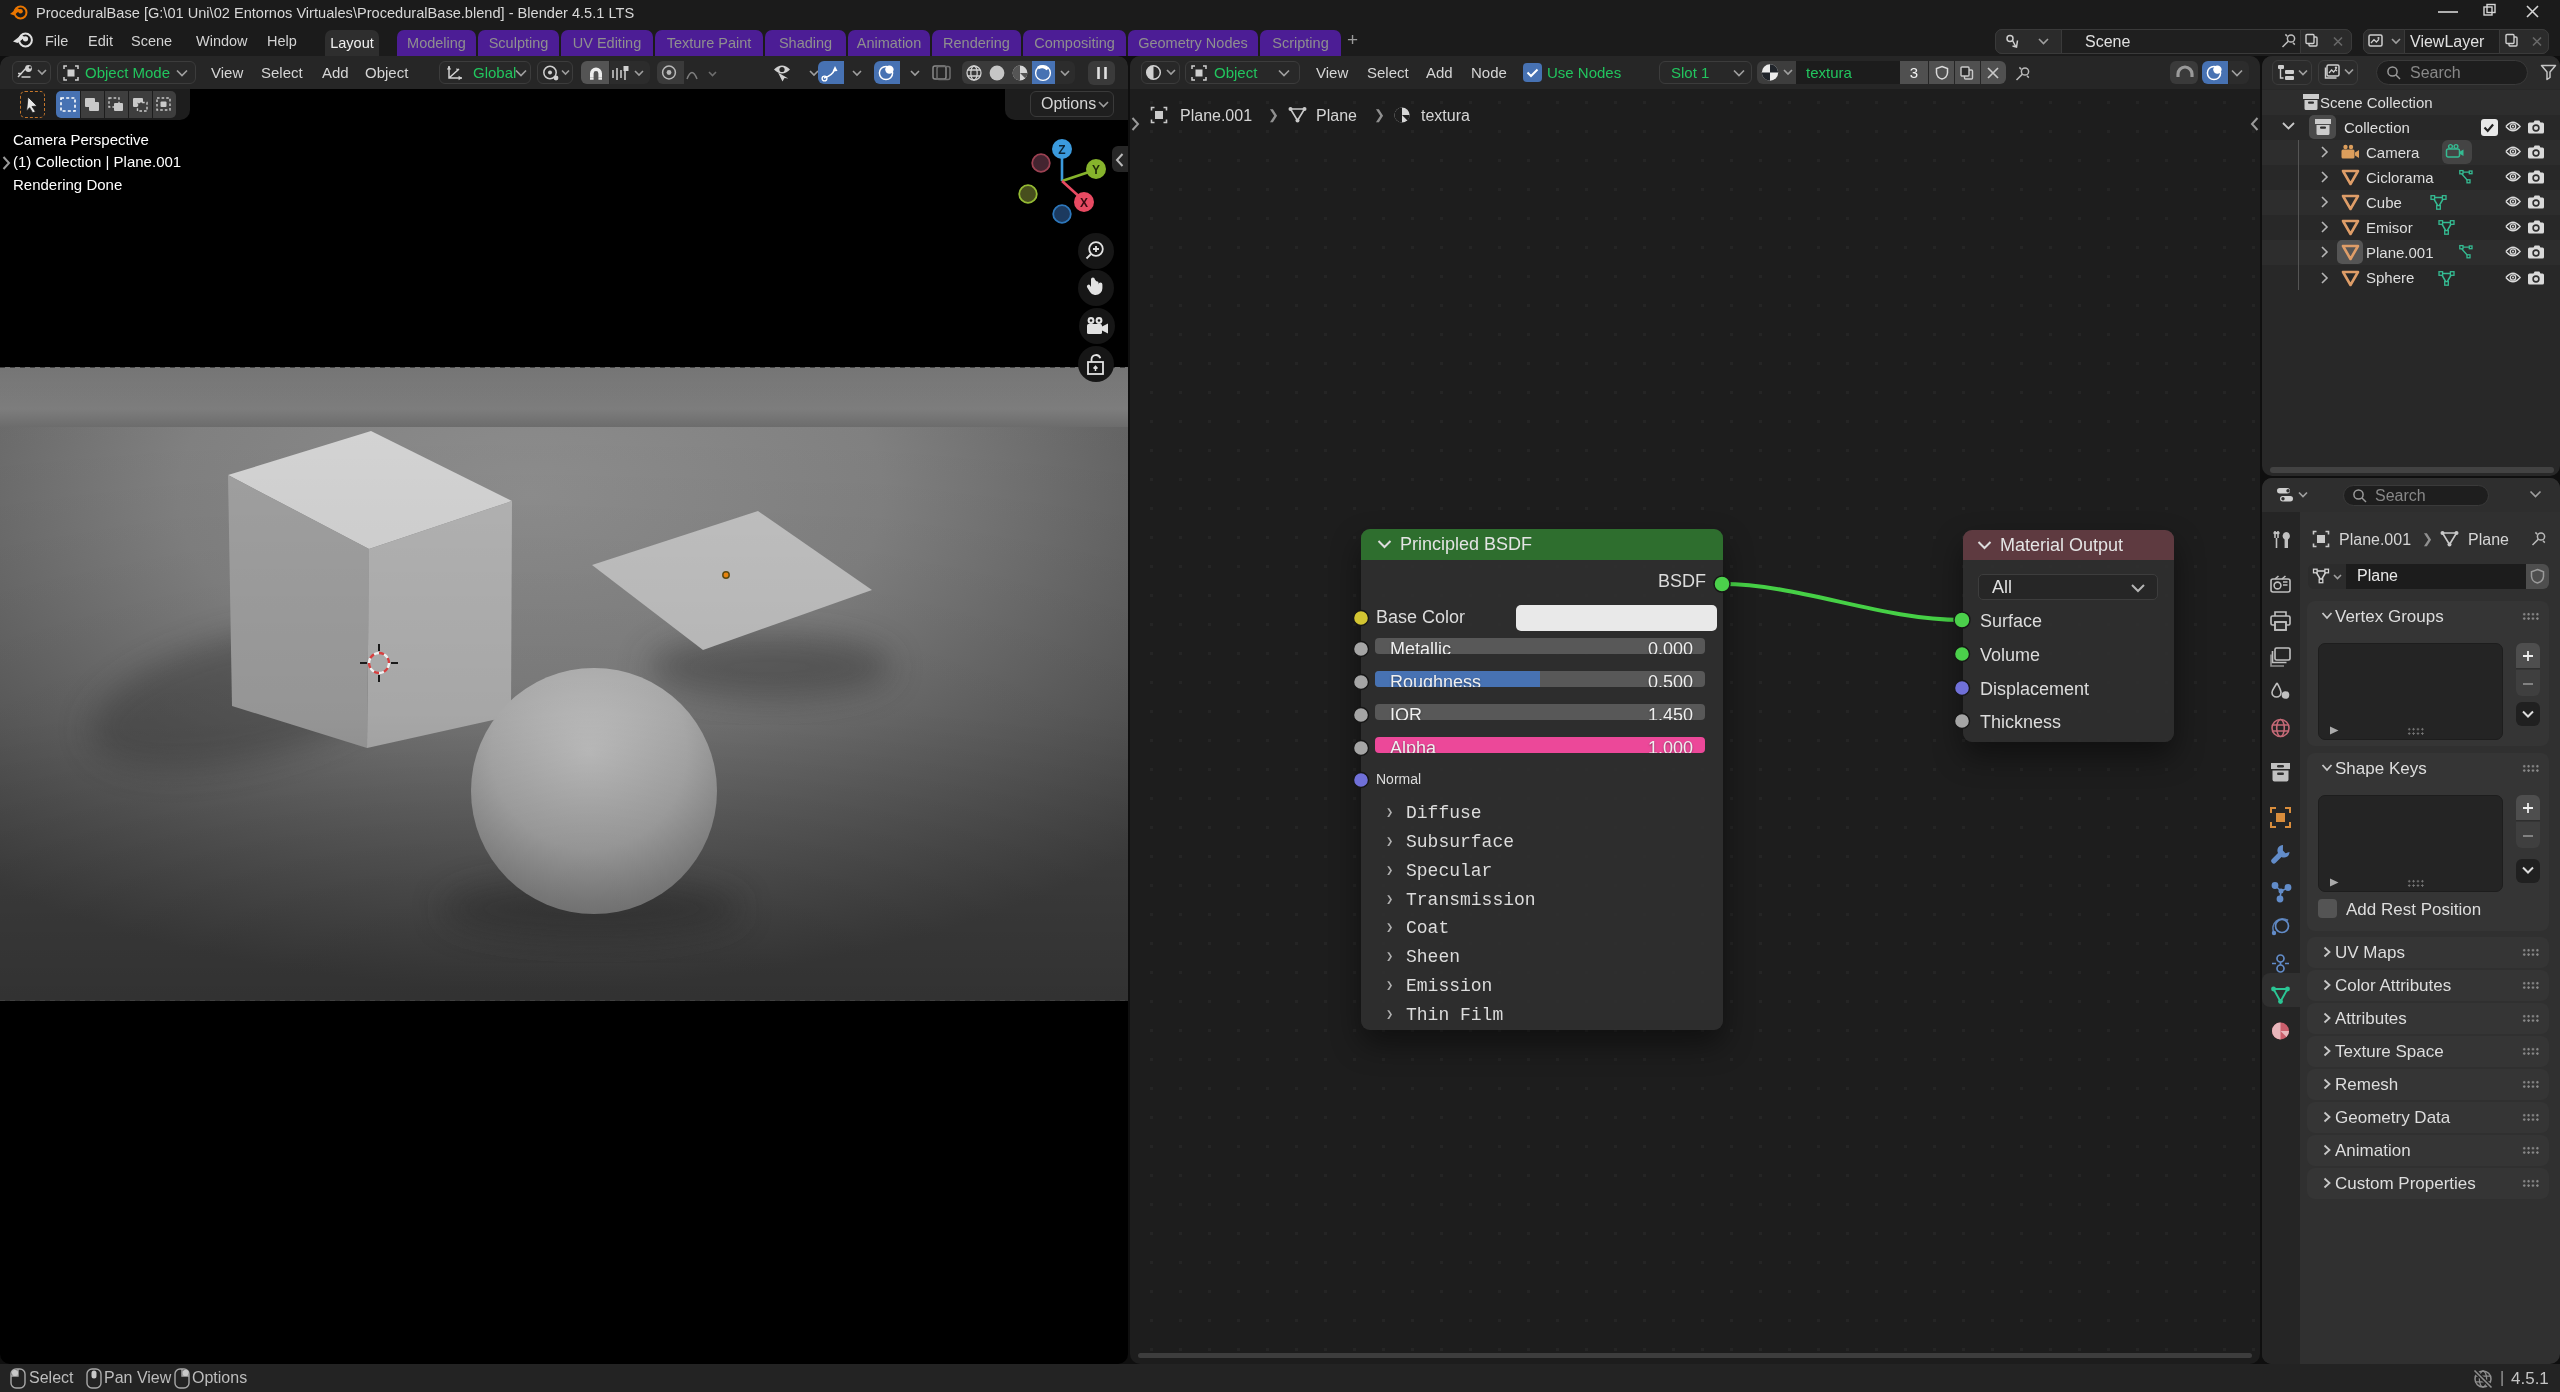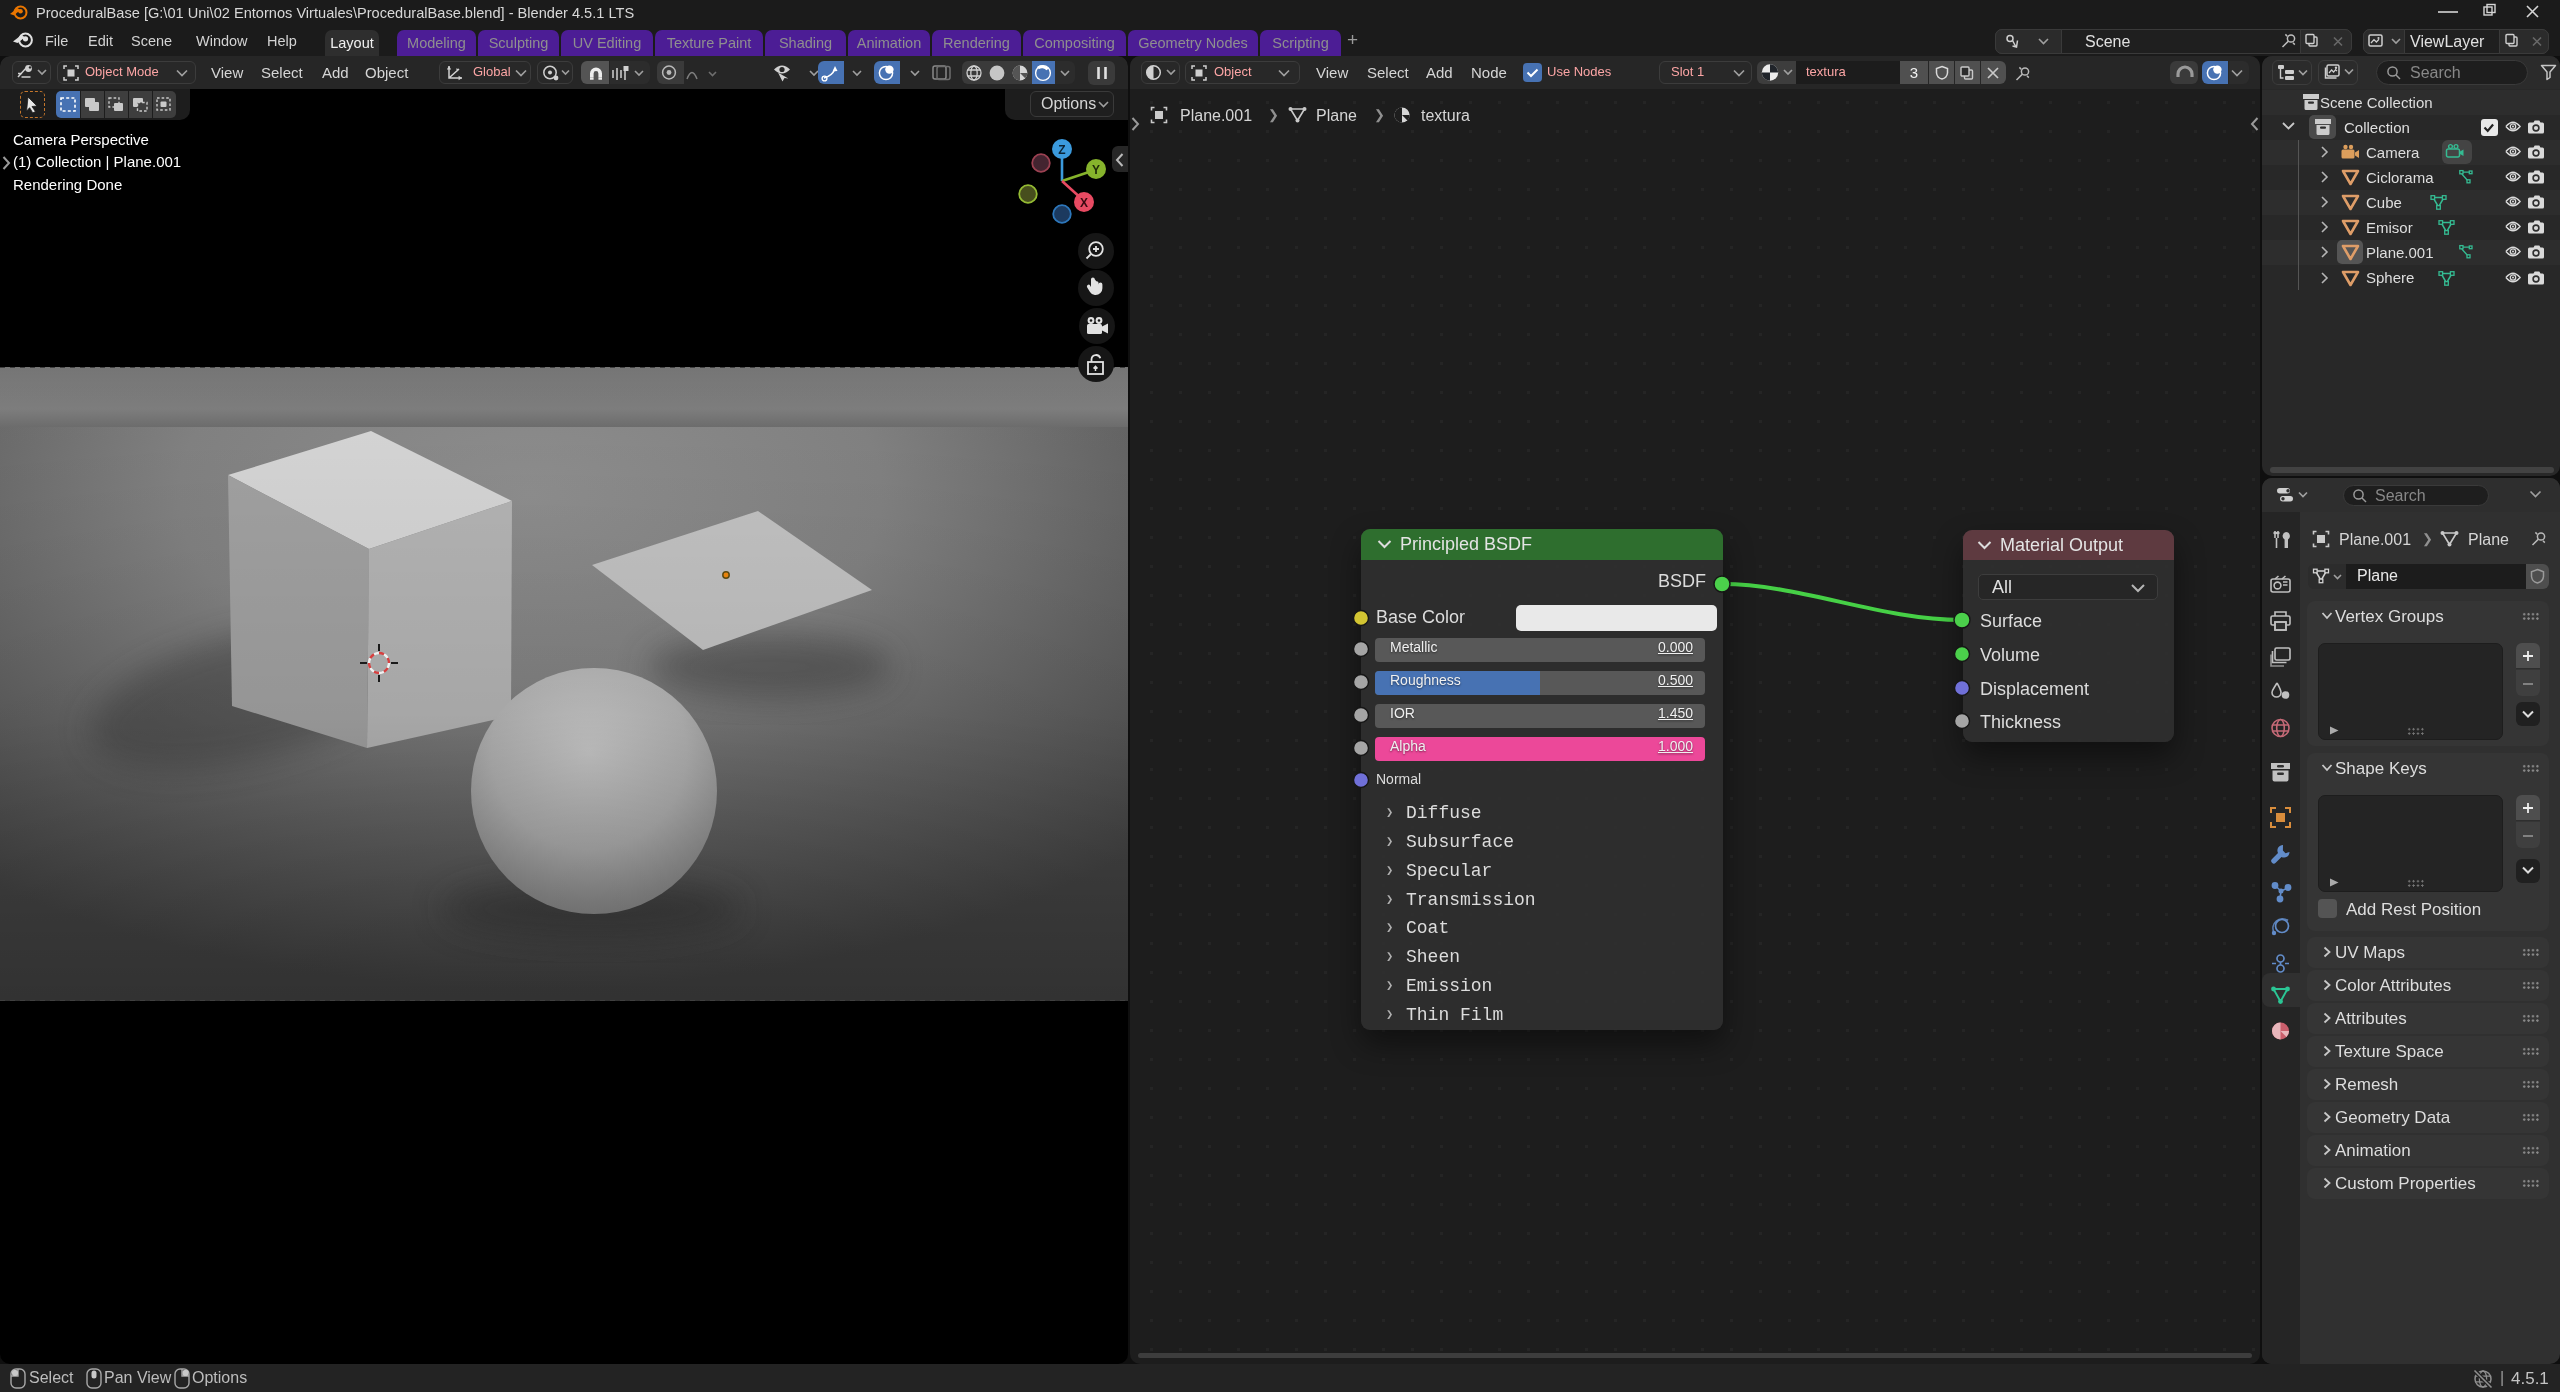--- a/index.html
+++ b/index.html
@@ -14,42 +14,42 @@
   
   #menubar { left:0; top:26px; width:2560px; height:30px; background:#1b1b1b; }
   .menuitem { position:absolute; top:33px; font-size:14.5px; color:#d3d3d3; }
   .wstab { position:absolute; top:30px; height:26px; line-height:26px; font-size:14.5px; color:#8f8f8f; text-align:center; background:#4c1d95; border-radius:7px 7px 0 0; }
   .wstab.active { background:#2e2e2e; color:#f0f0f0; }
 
   
   .editor { position:absolute; border-radius:10px; overflow:hidden; }
   .ehdr { position:absolute; left:0; top:0; width:100%; height:33px; background:#262626; }
   .hbtn { position:absolute; background:#282828; border:1px solid #3c3c3c; border-radius:6px; }
-  .htext { position:absolute; font-size:13px; color:#fca5a5; }
+  .htext { position:absolute; font-size:15px; color:#22c55e; }
   .hmenu { position:absolute; top:8px; font-size:15px; color:#d5d5d5; }
 
   
   #viewport { left:0; top:56px; width:1128px; height:1308px; background:#000; }
   
   #shader { left:1130px; top:56px; width:1130px; height:1308px; background:#1d1d1d; }
   
   #outliner { left:2262px; top:56px; width:298px; height:420px; background:#282828; }
   
   #props { left:2262px; top:478px; width:298px; height:886px; background:#303030; }
 
   .olrow { position:absolute; font-size:15px; color:#dedede; }
   
   .panel { position:absolute; left:45px; width:242px; background:#353535; border-radius:8px; }
   .phead { position:absolute; left:28px; top:6px; font-size:17px; color:#dddddd; }
   .pgrip { position:absolute; right:10px; top:11px; width:17px; height:9px;
     background-image:radial-gradient(circle,#8a8a8a 1.1px,transparent 1.3px); background-size:4.4px 4.4px; }
   .pchev { position:absolute; left:14px; top:9px; width:12px; height:12px; }
   .cfold { height:31px; }
   
-  .nrow { position:absolute; width:330px; height:24px; background:#585858; border-radius:4px; overflow:hidden; font-size:14px; color:#f0f0f0; }
+  .nrow { position:absolute; width:330px; height:16px; background:#585858; border-radius:4px; overflow:hidden; font-size:18px; color:#f0f0f0; }
   .nrow .nlab { position:absolute; left:15px; top:1px; text-shadow:0 1px 2px rgba(0,0,0,.5); }
   .nrow .nval { position:absolute; right:12px; top:1px; text-shadow:0 1px 2px rgba(0,0,0,.5);text-decoration:underline; }
   .nrow .nfill { position:absolute; left:0; top:0; height:24px; background:#4772b3; }
   .ncol { position:absolute; left:276px; font-size:18px; color:#dcdcdc;font-family:Liberation Mono, monospace; }
   .ncol::before { content:"\276F"; position:absolute; left:-20px; top:2px; font-size:12px; color:#b0b0b0; }
 
   
   #statusbar { left:0; top:1364px; width:2560px; height:28px; background:#232323; }
   .sbtext { position:absolute; top:1369px; font-size:16px; color:#bdbdbd; }
 </style>

